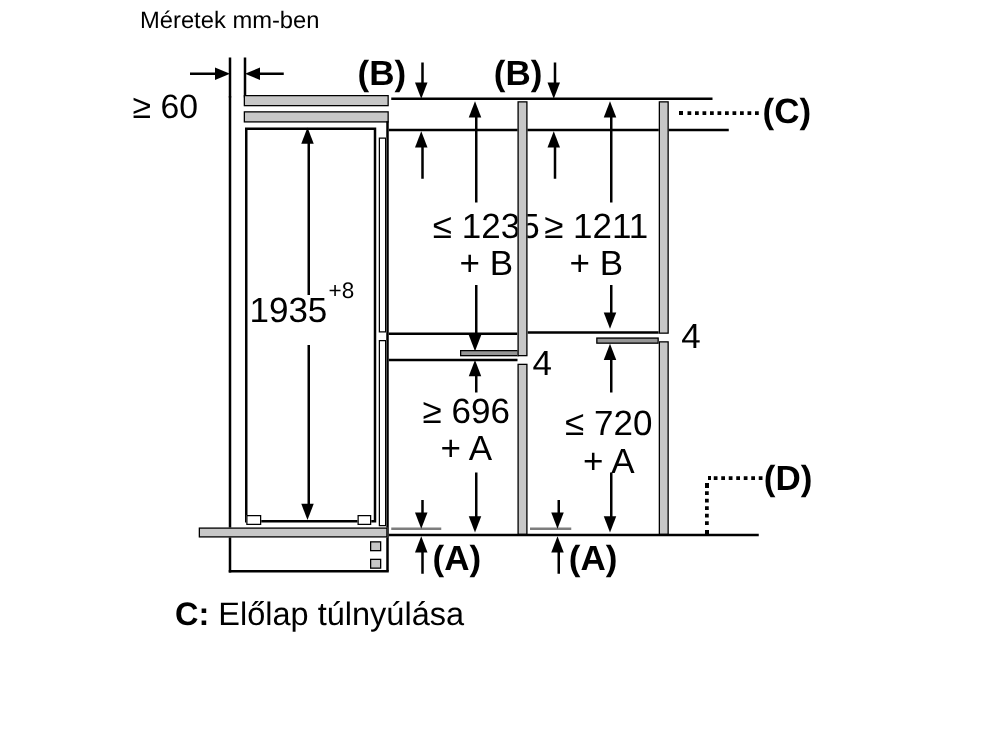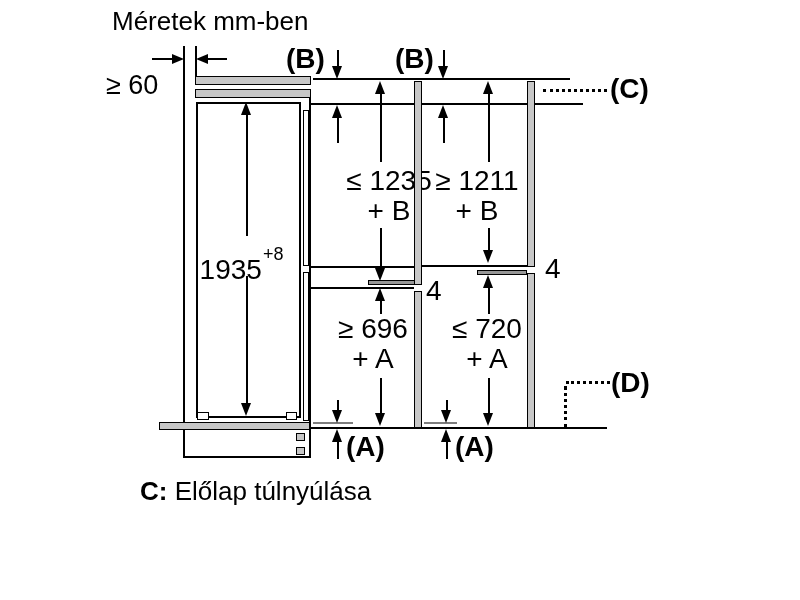--- a/index.html
+++ b/index.html
@@ -20,21 +20,21 @@
   .ah{position:absolute;width:0;height:0;}
   .ah-up{border-left:5.5px solid transparent;border-right:5.5px solid transparent;border-bottom:13px solid #000;}
   .ah-down{border-left:5.5px solid transparent;border-right:5.5px solid transparent;border-top:13px solid #000;}
   .ah-right{border-top:5px solid transparent;border-bottom:5px solid transparent;border-left:12px solid #000;}
   .ah-left{border-top:5px solid transparent;border-bottom:5px solid transparent;border-right:12px solid #000;}
   
   .txt{position:absolute;font-size:28px;line-height:30px;white-space:nowrap;}
   .txt-b{font-weight:bold;}
   .dim2{position:absolute;font-size:28px;line-height:30px;text-align:center;}
   .dim2 span{display:block;}
-  .title{position:absolute;font-size:26px;}
+  .title{position:absolute;font-size:19px;}
   .legend-row{position:absolute;font-size:26px;margin-left:28px;}
   .legend-key{font-weight:bold;}
   sup.tol{font-size:18px;position:relative;top:-9px;left:1px;}
   .dots-h{position:absolute;height:0;border-top:3px dotted #000;}
   .dots-v{position:absolute;width:0;border-left:3px dotted #000;}
 </style>
 </head>
 <body>
 
 <div id="canvas">
@@ -58,21 +58,21 @@
   <div class="rect" style="left:303px;top:110px;width:6px;height:156px;border-width:1px;"></div>
   <div class="rect" style="left:303px;top:272px;width:6px;height:149px;border-width:1px;"></div>
   <div class="rect" style="left:197px;top:412px;width:12px;height:8px;"></div>
   <div class="rect" style="left:286px;top:412px;width:11px;height:8px;"></div>
   <div class="rect gray" style="left:159px;top:422px;width:151px;height:8px;"></div>
   <div class="rect gray" style="left:296px;top:433px;width:9px;height:8px;border-width:1px;"></div>
   <div class="rect gray" style="left:296px;top:447px;width:9px;height:8px;border-width:1px;"></div>
 
   <div class="ah ah-up" style="left:241px;top:102px;"></div>
   <div class="v thin" style="left:246px;top:114px;height:122px;"></div>
-  <div class="txt" style="left:182px;top:248px;width:118px;text-align:center;">
+  <div class="txt" style="left:182px;top:226px;width:118px;text-align:center;">
     <span>1935</span><sup class="tol">+8</sup>
   </div>
   <div class="v thin" style="left:246px;top:276px;height:128px;"></div>
   <div class="ah ah-down" style="left:241px;top:403px;"></div>
 
   <div class="h hthin" style="left:313px;top:78px;width:257px;"></div>
   <div class="h hthin" style="left:311px;top:103px;width:272px;"></div>
 
   <div class="txt txt-b" style="left:286px;top:44px;">(B)</div>
   <div class="v thin" style="left:337px;top:50px;height:17px;"></div>
@@ -120,21 +120,21 @@
   <div class="v thin" style="left:380px;top:300px;height:14px;"></div>
   <div class="dim2" style="left:311px;top:314px;width:124px;">
     <span>≥ 696</span>
     <span>+ A</span>
   </div>
   <div class="v thin" style="left:380px;top:378px;height:36px;"></div>
   <div class="ah ah-down" style="left:375px;top:413px;"></div>
 
   <div class="ah ah-up" style="left:483px;top:275px;"></div>
   <div class="v thin" style="left:488px;top:287px;height:27px;"></div>
-  <div class="dim2" style="left:425px;top:314px;width:124px;">
+  <div class="dim2" style="left:425px;top:324px;width:124px;">
     <span>≤ 720</span>
     <span>+ A</span>
   </div>
   <div class="v thin" style="left:488px;top:378px;height:36px;"></div>
   <div class="ah ah-down" style="left:483px;top:413px;"></div>
 
   <div class="rect gray" style="left:414px;top:81px;width:8px;height:204px;border-width:1px;"></div>
   <div class="rect gray" style="left:414px;top:291px;width:8px;height:137px;border-width:1px;"></div>
   <div class="rect gray" style="left:527px;top:81px;width:8px;height:186px;border-width:1px;"></div>
   <div class="rect gray" style="left:527px;top:273px;width:8px;height:155px;border-width:1px;"></div>

